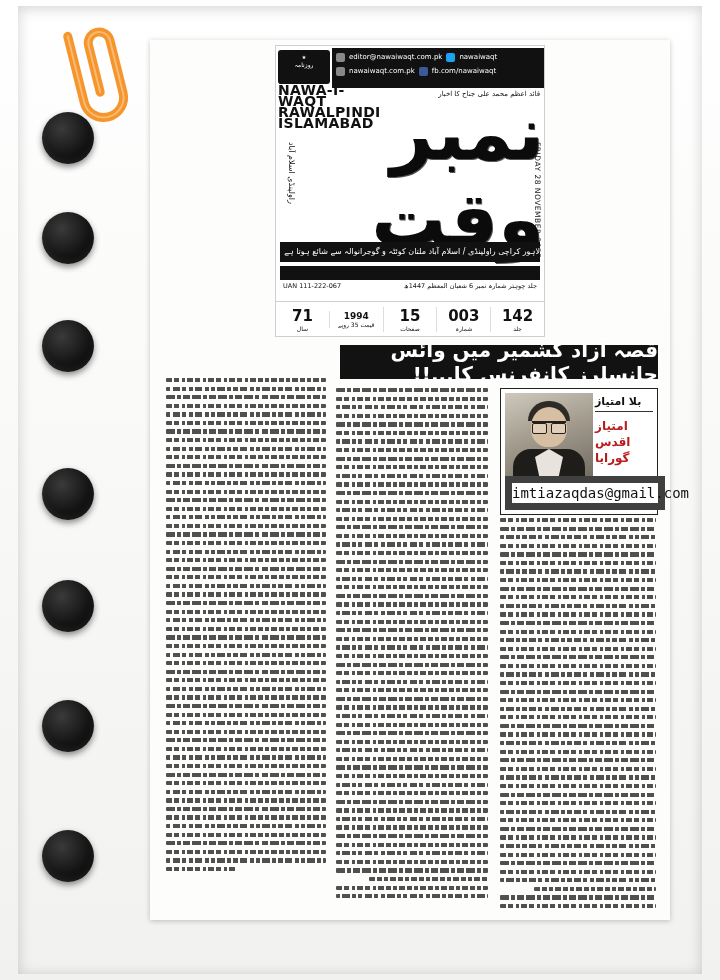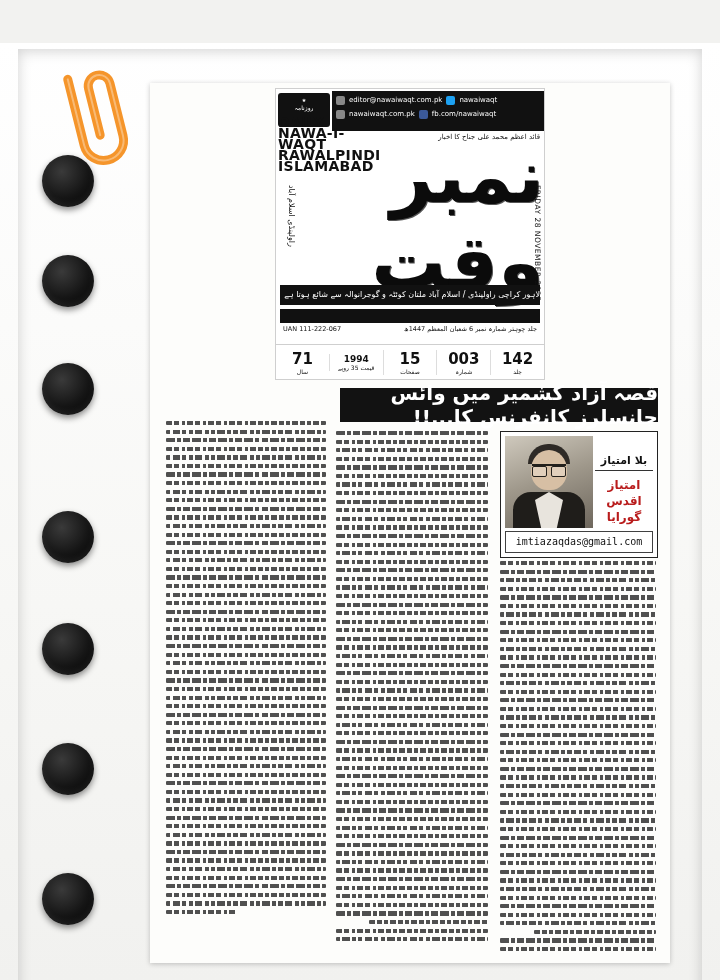--- a/index.html
+++ b/index.html
@@ -9,21 +9,20 @@
     font-family:"DejaVu Sans", sans-serif;
     overflow:hidden;
     position:relative;
   }
 
   
   #page{
     position:absolute;inset:0;
     background:#fbfbfa;
     background-image:linear-gradient(180deg,#ffffff 0%,#f7f7f5 60%,#f1f1ef 100%);
-    margin-top:43px;
   }
   #page-shadow{
     position:absolute;left:18px;top:6px;width:684px;height:968px;
     box-shadow:0 2px 14px rgba(0,0,0,.18) inset;
     pointer-events:none;
   }
 
   
   .hole{
     position:absolute;left:42px;width:52px;height:52px;border-radius:50%;
@@ -155,33 +154,33 @@
   #author-photo .glass:after{right:0;}
   #author-photo .body{
     position:absolute;left:8px;top:56px;width:72px;height:40px;border-radius:18px 18px 0 0;
     background:#1f1d1a;
   }
   #author-photo .shirt{
     position:absolute;left:30px;top:56px;width:28px;height:36px;
     background:#e8e4dd;clip-path:polygon(50% 0,100% 22%,78% 100%,22% 100%,0 22%);
   }
   #author-name-block{
-    position:absolute;right:4px;top:22px;width:58px;text-align:center;direction:rtl;
+    position:absolute;right:4px;top:6px;width:58px;text-align:left;direction:rtl;
   }
   #author-name-block .label{
     font-size:11px;font-weight:bold;color:#111;border-bottom:1px solid #333;
     padding-bottom:3px;margin-bottom:6px;
   }
   #author-name-block .name{
     font-size:12px;font-weight:bold;color:#b91c1c;line-height:16px;
   }
   #author-email{
     position:absolute;left:4px;bottom:4px;width:146px;height:20px;
-    border:1px solid #404040;background:#fff;
-    font-size:10px;color:#111;text-align:center;line-height:20px;
+    border:7px solid #404040;background:#fff;
+    font-size:14px;color:#111;text-align:center;line-height:20px;
     font-family:"DejaVu Sans Mono", monospace;
   }
 
   .urdu{
     font-family:"DejaVu Sans", sans-serif;
     direction:rtl;
   }
 
   
   .textblock{

